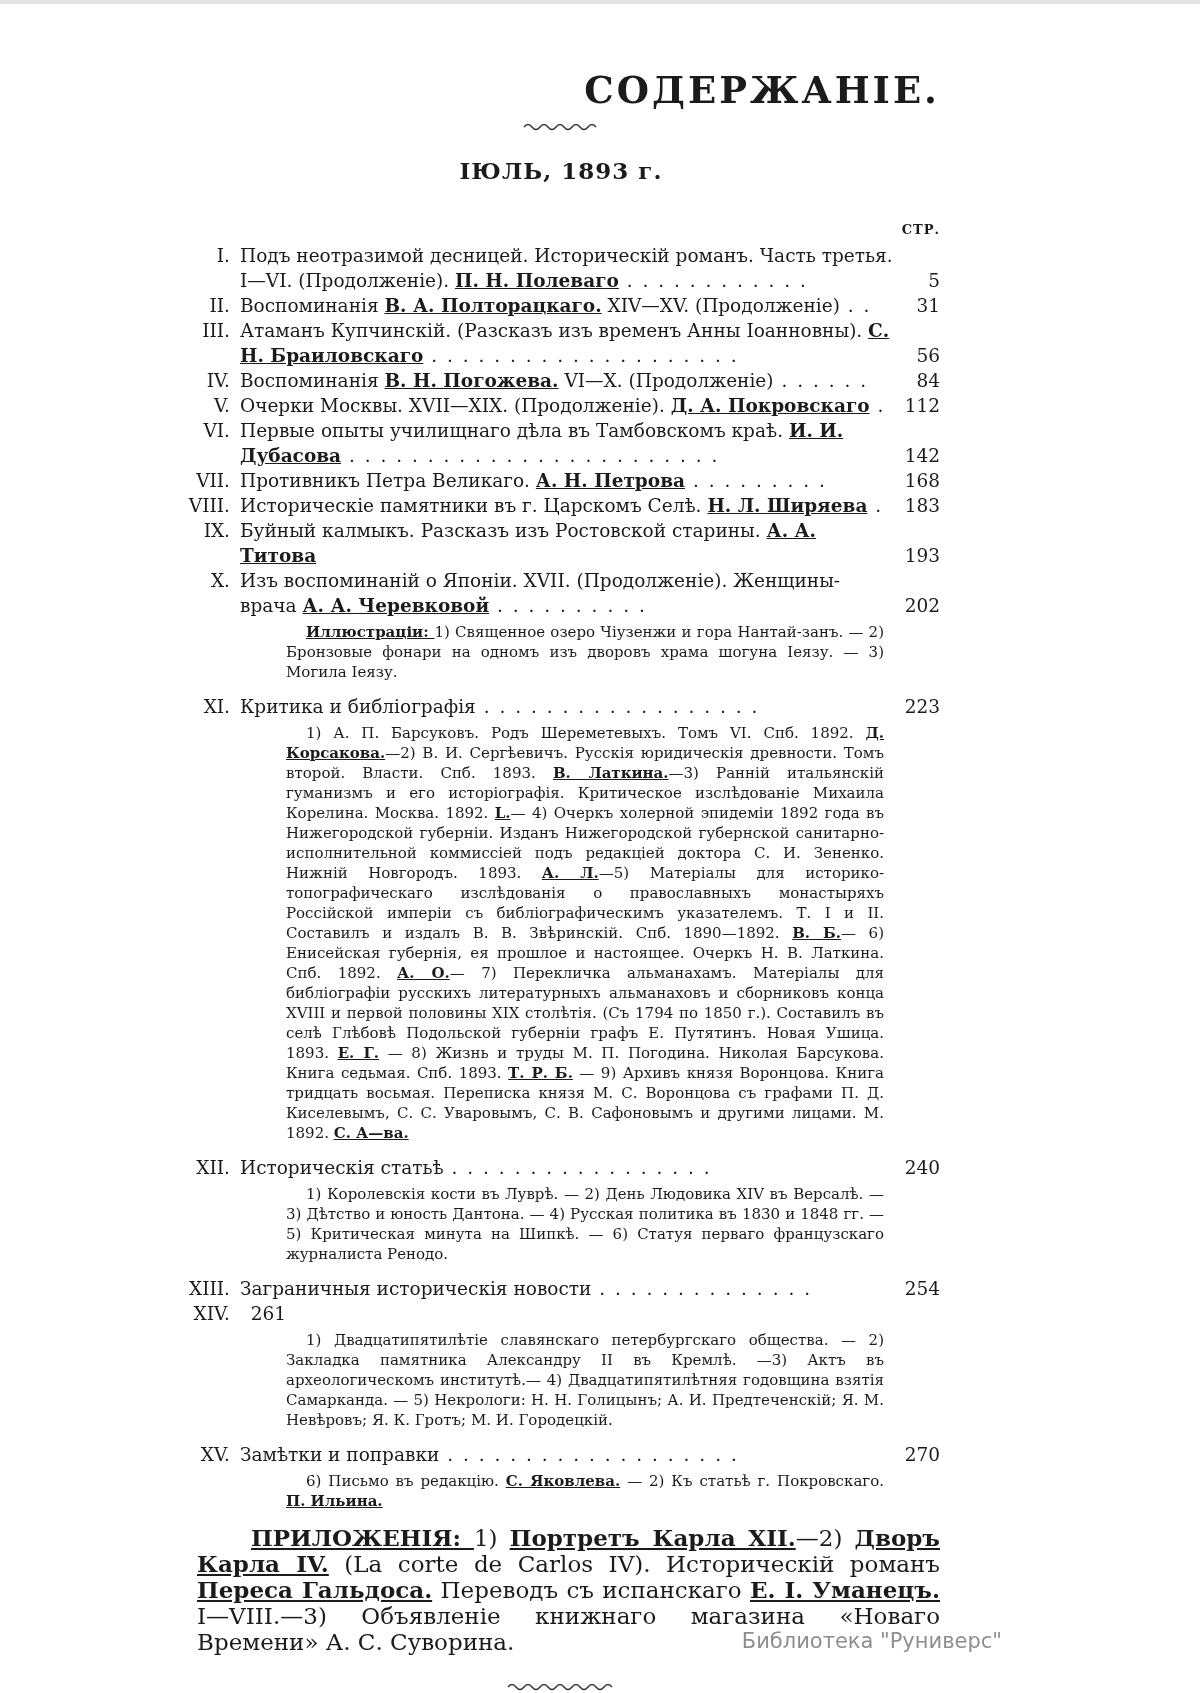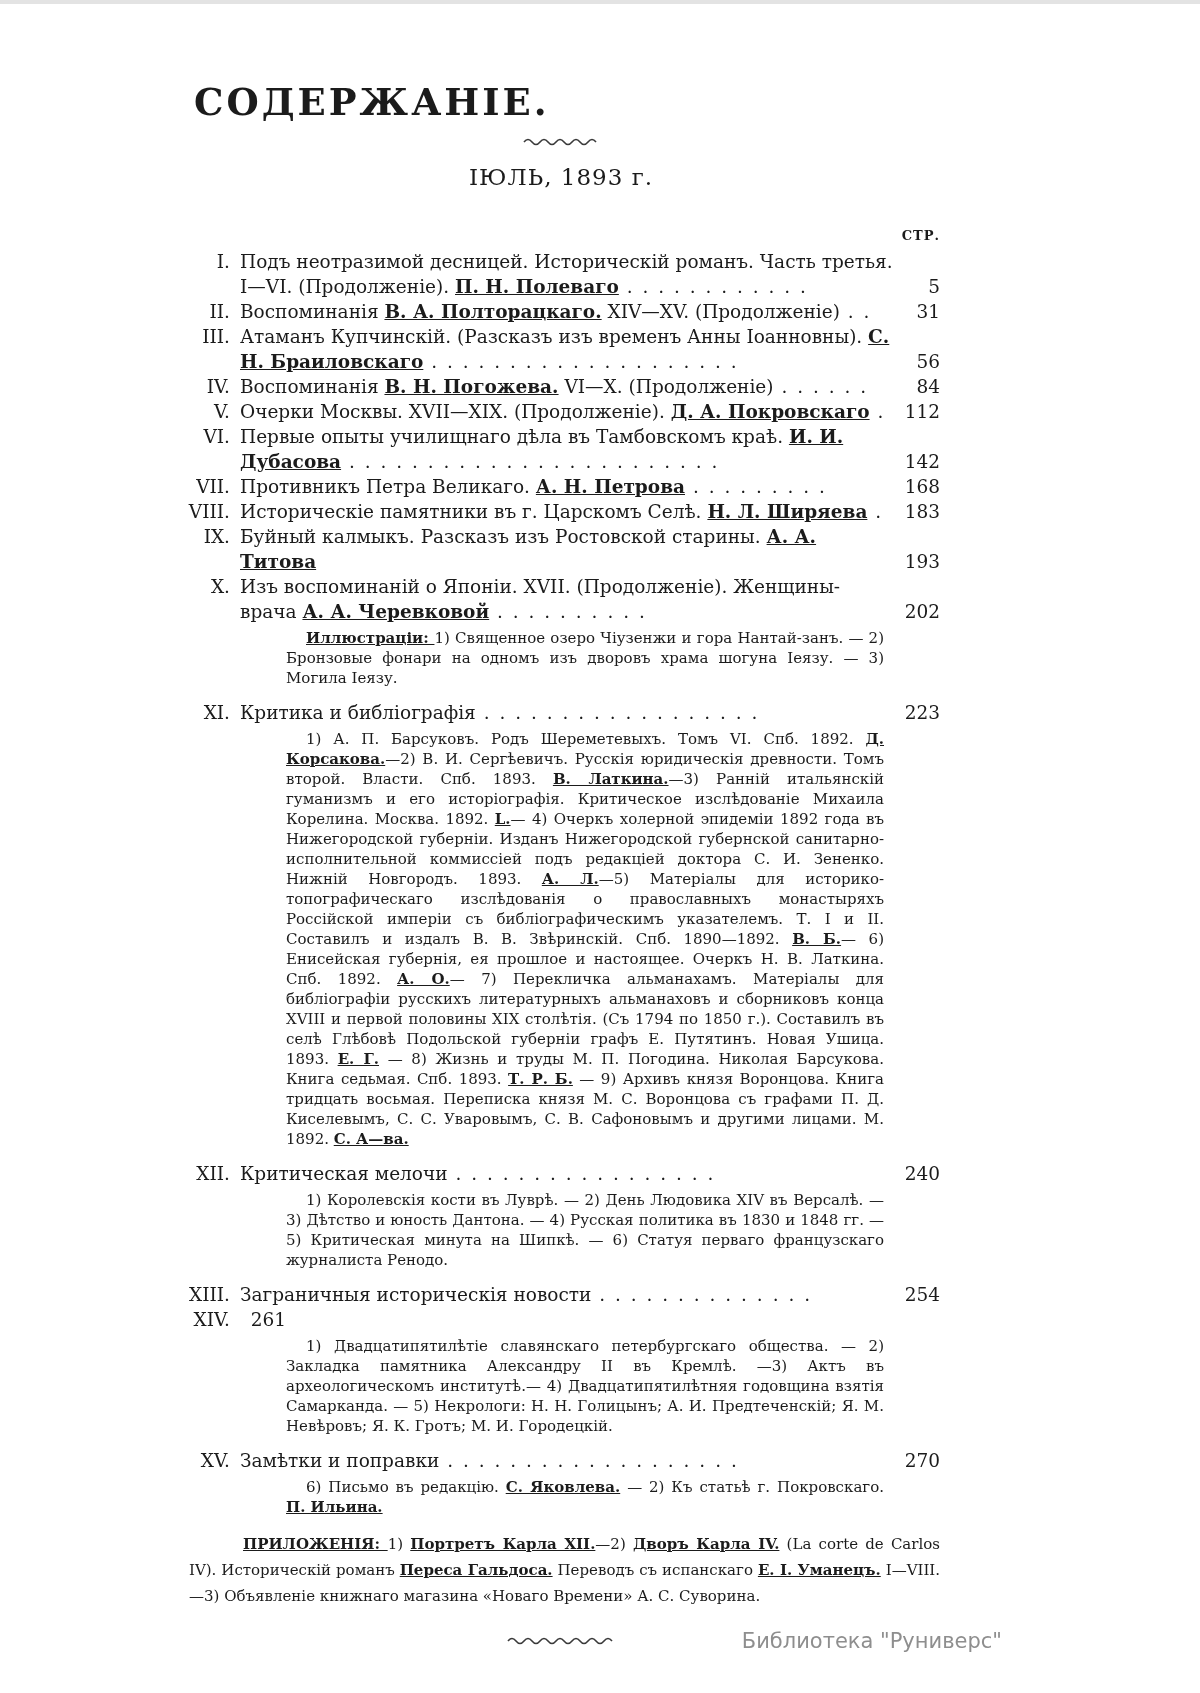--- a/index.html
+++ b/index.html
@@ -9,28 +9,28 @@
     background: #ffffff;
     overflow: hidden;
     position: relative;
     font-family: "DejaVu Serif", "Liberation Serif", serif;
     color: #1b1b1b;
   }
   .scan-edge { position: absolute; top: 0; left: 0; right: 0; height: 4px; background: #e3e3e3; }
   .sheet { padding: 68px 260px 0 182px; }
 
   .title {
-    margin: 12px; text-align: left;
+    margin: 0; text-align: right;
     font-size: 37px; font-weight: 700; letter-spacing: 3px;
   }
   .orn { display: block; margin: 9px auto 0; }
   .orn-bottom { margin-top: 26px; }
   .issue {
-    margin-top: 16px; text-align: center;
-    font-size: 23px; font-weight: 400; letter-spacing: 1px;
+    margin-top: 24px; text-align: center;
+    font-size: 23px; font-weight: 700; letter-spacing: 1px;
   }
   .str-label {
     margin-top: 38px; text-align: right;
     font-size: 13px; letter-spacing: 1px; font-weight: 700;
   }
 
   .entries { margin-top: 6px; }
   .entry { display: flex; font-size: 18.5px; line-height: 25px; }
   .entry .num  { flex: none; width: 58px; text-align: right; padding-right: 10px; }
   .entry .body { flex: 1; }
@@ -38,22 +38,22 @@
   .dots { letter-spacing: 2px; white-space: normal; }
   .b { font-weight: 700; text-decoration: underline; }
 
   .note {
     font-size: 15px; line-height: 20px;
     margin: 4px 56px 12px 104px;
     text-align: justify; text-indent: 20px;
   }
 
   .appendix {
-    margin: 14px 0 0 7px;
-    font-size: 15px; line-height: 26px;
+    margin: 14px 0 0 15px;
+    font-size: 23px; line-height: 26px;
     text-align: justify; text-indent: 54px;
   }
 
   .watermark {
     position: absolute; right: 198px; bottom: 40px;
     font-family: "DejaVu Sans", "Liberation Sans", sans-serif;
     font-size: 21px; color: #8e8e8e;
   }
 </style>
 </head>
@@ -126,21 +126,21 @@
       </div>
       <div class="note"><span class="b">Иллюстраціи: </span><span>1) Священное озеро Чіузенжи и гора Нантай-занъ. — 2) Бронзовые фонари на одномъ изъ дворовъ храма шогуна Іеязу. — 3) Могила Іеязу.</span></div>
       <div class="entry">
         <span class="num">XI.</span>
         <span class="body"><span>Критика и библіографія</span><span class="dots"> . . . . . . . . . . . . . . . . . .</span></span>
         <span class="page">223</span>
       </div>
       <div class="note"><span>1) А. П. Барсуковъ. Родъ Шереметевыхъ. Томъ VI. Спб. 1892. </span><span class="b">Д. Корсакова.</span><span>—2) В. И. Сергѣевичъ. Русскія юридическія древности. Томъ второй. Власти. Спб. 1893. </span><span class="b">В. Латкина.</span><span>—3) Ранній итальянскій гуманизмъ и его исторіографія. Критическое изслѣдованіе Михаила Корелина. Москва. 1892. </span><span class="b">L.</span><span>— 4) Очеркъ холерной эпидеміи 1892 года въ Нижегородской губерніи. Изданъ Нижегородской губернской санитарно-исполнительной коммиссіей подъ редакціей доктора С. И. Зененко. Нижній Новгородъ. 1893. </span><span class="b">А. Л.</span><span>—5) Матеріалы для историко-топографическаго изслѣдованія о православныхъ монастыряхъ Россійской имперіи съ библіографическимъ указателемъ. Т. I и II. Составилъ и издалъ В. В. Звѣринскій. Спб. 1890—1892. </span><span class="b">В. Б.</span><span>— 6) Енисейская губернія, ея прошлое и настоящее. Очеркъ Н. В. Латкина. Спб. 1892. </span><span class="b">А. О.</span><span>— 7) Перекличка альманахамъ. Матеріалы для библіографіи русскихъ литературныхъ альманаховъ и сборниковъ конца XVIII и первой половины XIX столѣтія. (Съ 1794 по 1850 г.). Составилъ въ селѣ Глѣбовѣ Подольской губерніи графъ Е. Путятинъ. Новая Ушица. 1893. </span><span class="b">Е. Г.</span><span> — 8) Жизнь и труды М. П. Погодина. Николая Барсукова. Книга седьмая. Спб. 1893. </span><span class="b">Т. Р. Б.</span><span> — 9) Архивъ князя Воронцова. Книга тридцать восьмая. Переписка князя М. С. Воронцова съ графами П. Д. Киселевымъ, С. С. Уваровымъ, С. В. Сафоновымъ и другими лицами. М. 1892. </span><span class="b">С. А—ва.</span></div>
       <div class="entry">
         <span class="num">XII.</span>
-        <span class="body"><span>Критическая мелочи</span><span class="dots"> . . . . . . . . . . . . . . . . .</span></span>
+        <span class="body"><span>Историческія статьѣ</span><span class="dots"> . . . . . . . . . . . . . . . . .</span></span>
         <span class="page">240</span>
       </div>
       <div class="note"><span>1) Королевскія кости въ Луврѣ. — 2) День Людовика XIV въ Версалѣ. — 3) Дѣтство и юность Дантона. — 4) Русская политика въ 1830 и 1848 гг. — 5) Критическая минута на Шипкѣ. — 6) Статуя перваго французскаго журналиста Ренодо.</span></div>
       <div class="entry">
         <span class="num">XIII.</span>
         <span class="body"><span>Заграничныя историческія новости</span><span class="dots"> . . . . . . . . . . . . . .</span></span>
         <span class="page">254</span>
       </div>
       <div class="entry">
         <span class="num">XIV.</span>

